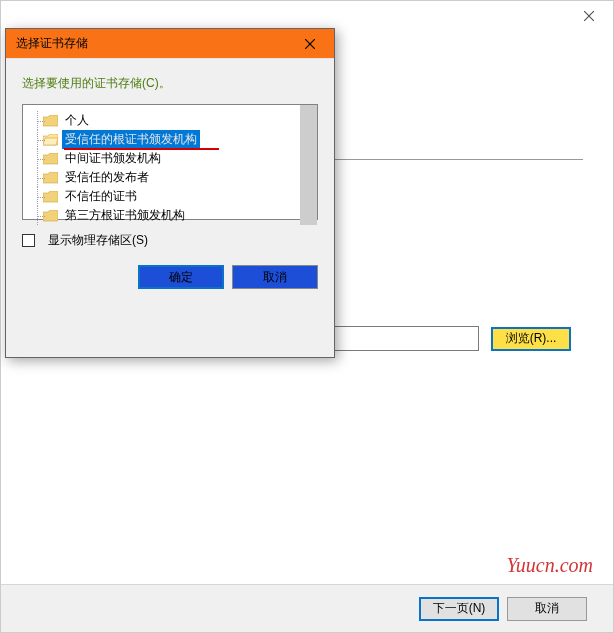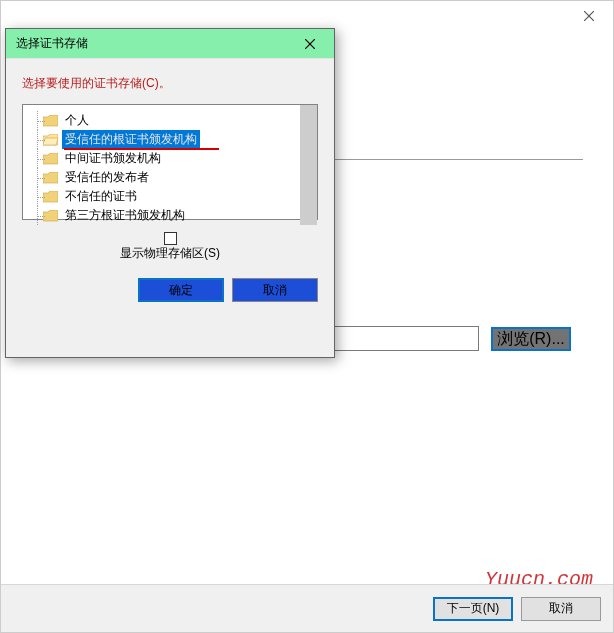--- a/index.html
+++ b/index.html
@@ -22,57 +22,57 @@
   .wizard-text {
     position: absolute; top: 192px; left: 70px; color: #000;
   }
   .wizard-input-row {
     position: absolute; top: 325px; left: 80px; display: flex; gap: 12px; align-items: center;
   }
   .wizard-input {
     width: 398px; height: 25px; border: 1px solid #7a7a7a; background: #fff;
   }
   .browse-btn {
-    width: 80px; height: 24px; border: 2px solid #0a73c6; background: #737373;
-    cursor: pointer; font-size: 16px;
+    width: 80px; height: 24px; border: 2px solid #0a73c6; background: #fde047;
+    cursor: pointer; font-size: 12px;
   }
 
   .wizard-footer {
     position: absolute; bottom: 0; left: 0; right: 0; height: 48px;
     border-top: 1px solid #d7d7d7; background: #f0f0f0;
-    display: flex; justify-content: flex-end; align-items: center; gap: 8px; padding-right: 12px;
+    display: flex; justify-content: flex-end; align-items: center; gap: 8px; padding-right: 26px;
   }
   .footer-btn {
     width: 80px; height: 24px; border: 1px solid #999; background: #e1e1e1; cursor: pointer;
   }
   .footer-btn.primary { border: 2px solid #0a73c6; }
 
   .watermark {
-    position: absolute; bottom: 41px; right: 20px;
-    font-size: 20px; font-style: italic; color: #d33438; font-family: Liberation Mono, monospace;
+    position: absolute; bottom: 55px; right: 20px;
+    font-size: 20px; font-style: italic; color: #d33438; font-family: Liberation Serif, serif;
   }
 
   
   .modal {
     position: absolute; top: 28px; left: 5px; width: 330px; height: 330px;
     background: #f0f0f0; border: 1px solid #646464;
     box-shadow: 3px 3px 12px rgba(0,0,0,0.35);
   }
   .modal-titlebar {
-    height: 30px; background: #86efac; border-bottom: 1px solid #e5e5e5;
+    height: 30px; background: #f97316; border-bottom: 1px solid #e5e5e5;
     display: flex; align-items: center; justify-content: space-between; padding: 0 2px 0 10px;
   }
   .modal-title { font-size: 12px; color: #000; }
   .modal-close {
     width: 44px; height: 28px; display: flex; align-items: center; justify-content: center; cursor: pointer;
   }
   .modal-close svg { width: 10px; height: 10px; stroke: #000; stroke-width: 1.2; }
 
   .modal-body { padding: 16px 16px 10px 16px; }
-  .modal-instruction { margin-bottom: 12px; color: #b91c1c; }
+  .modal-instruction { margin-bottom: 12px; color: #4d7c0f; }
 
   .tree-container {
     border: 1px solid #828282; background: #fff; height: 116px; position: relative;
   }
   .tree-scroll {
     position: absolute; top: 0; right: 0; width: 17px; height: 100%; background: #f0f0f0;
   }
   .tree-thumb {
     position: absolute; top: 0; left: 0; width: 17px; height: 120px; background: #cdcdcd;
   }
@@ -92,21 +92,21 @@
   .folder-icon { width: 15px; height: 12px; flex-shrink: 0; }
   .folder-icon svg { display: block; }
 
   .tree-label { padding: 1px 3px; white-space: nowrap; }
   .tree-item.selected .tree-label { background: #0078d7; color: #e5e5e5; }
   .red-underline {
     position: absolute; left: 35px; bottom: -1px; width: 155px; height: 2px; background: #d60000;
   }
 
   .checkbox-row {
-    margin-top: 12px; display: flex; align-items: center; gap: 0; cursor: pointer; flex-direction: column;
+    margin-top: 12px; display: flex; align-items: center; gap: 13px; cursor: pointer;
   }
   .checkbox {
     width: 13px; height: 13px; border: 1px solid #333; background: #fff;
   }
 
   .modal-buttons {
     display: flex; justify-content: flex-end; gap: 8px; padding: 0 16px 16px 0; margin-top: 6px;
   }
   .modal-btn {
     width: 86px; height: 24px; border: 1px solid #888; background: #1d4ed8; cursor: pointer;

